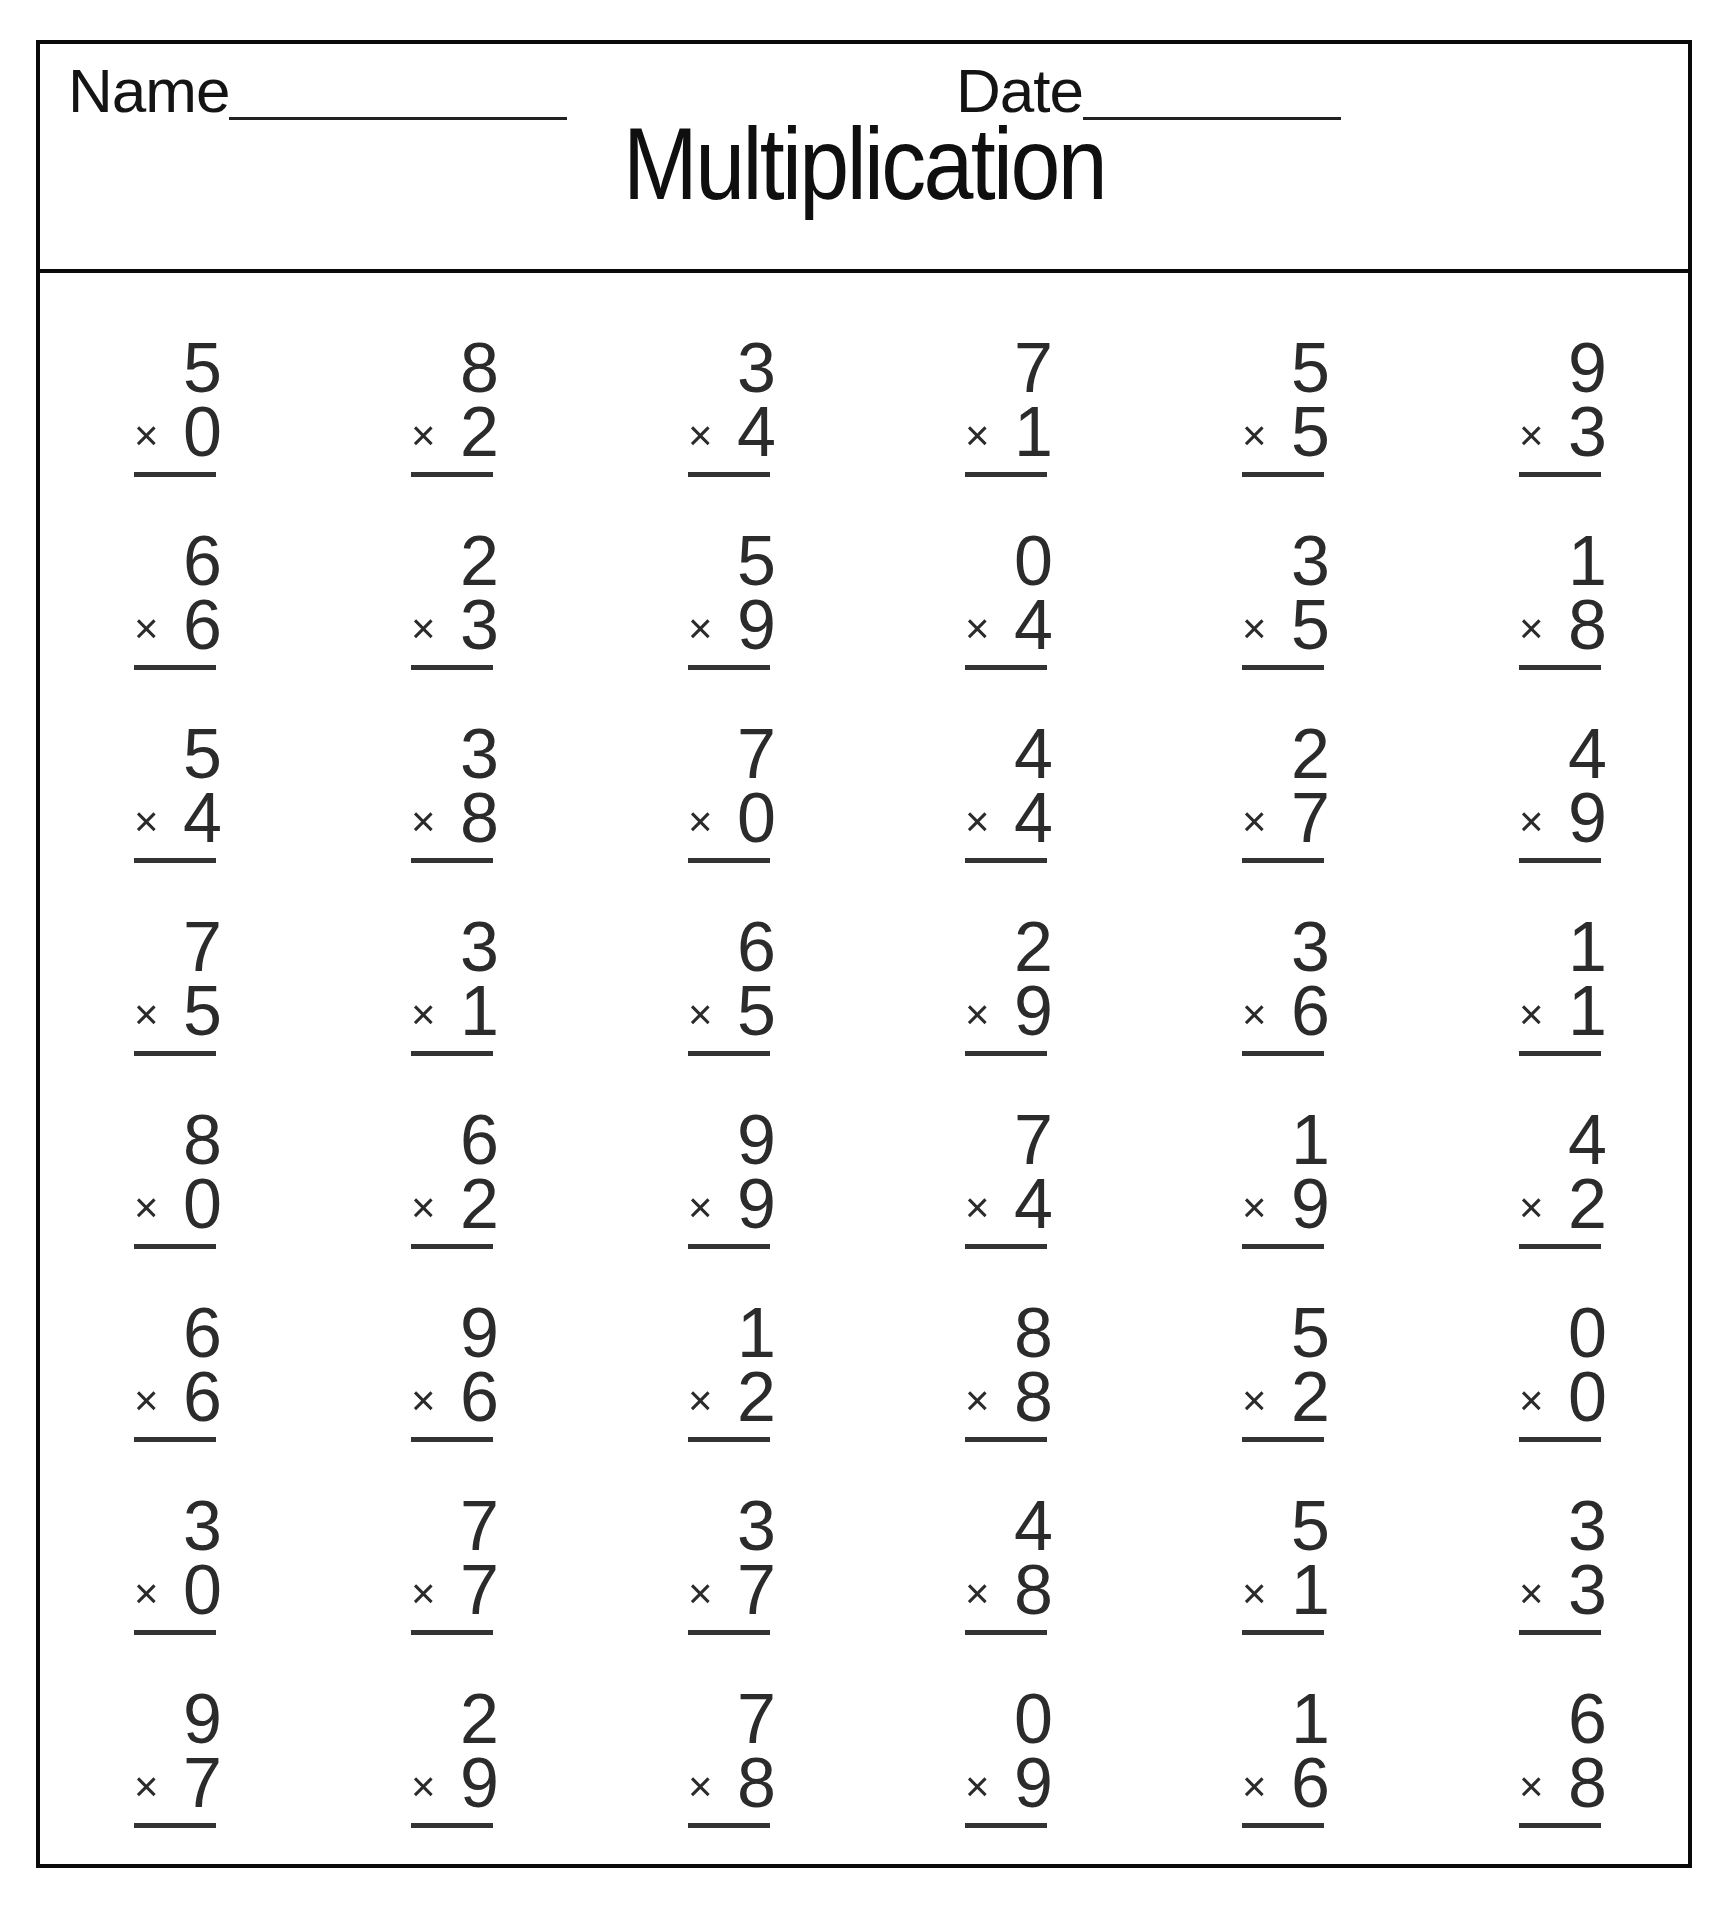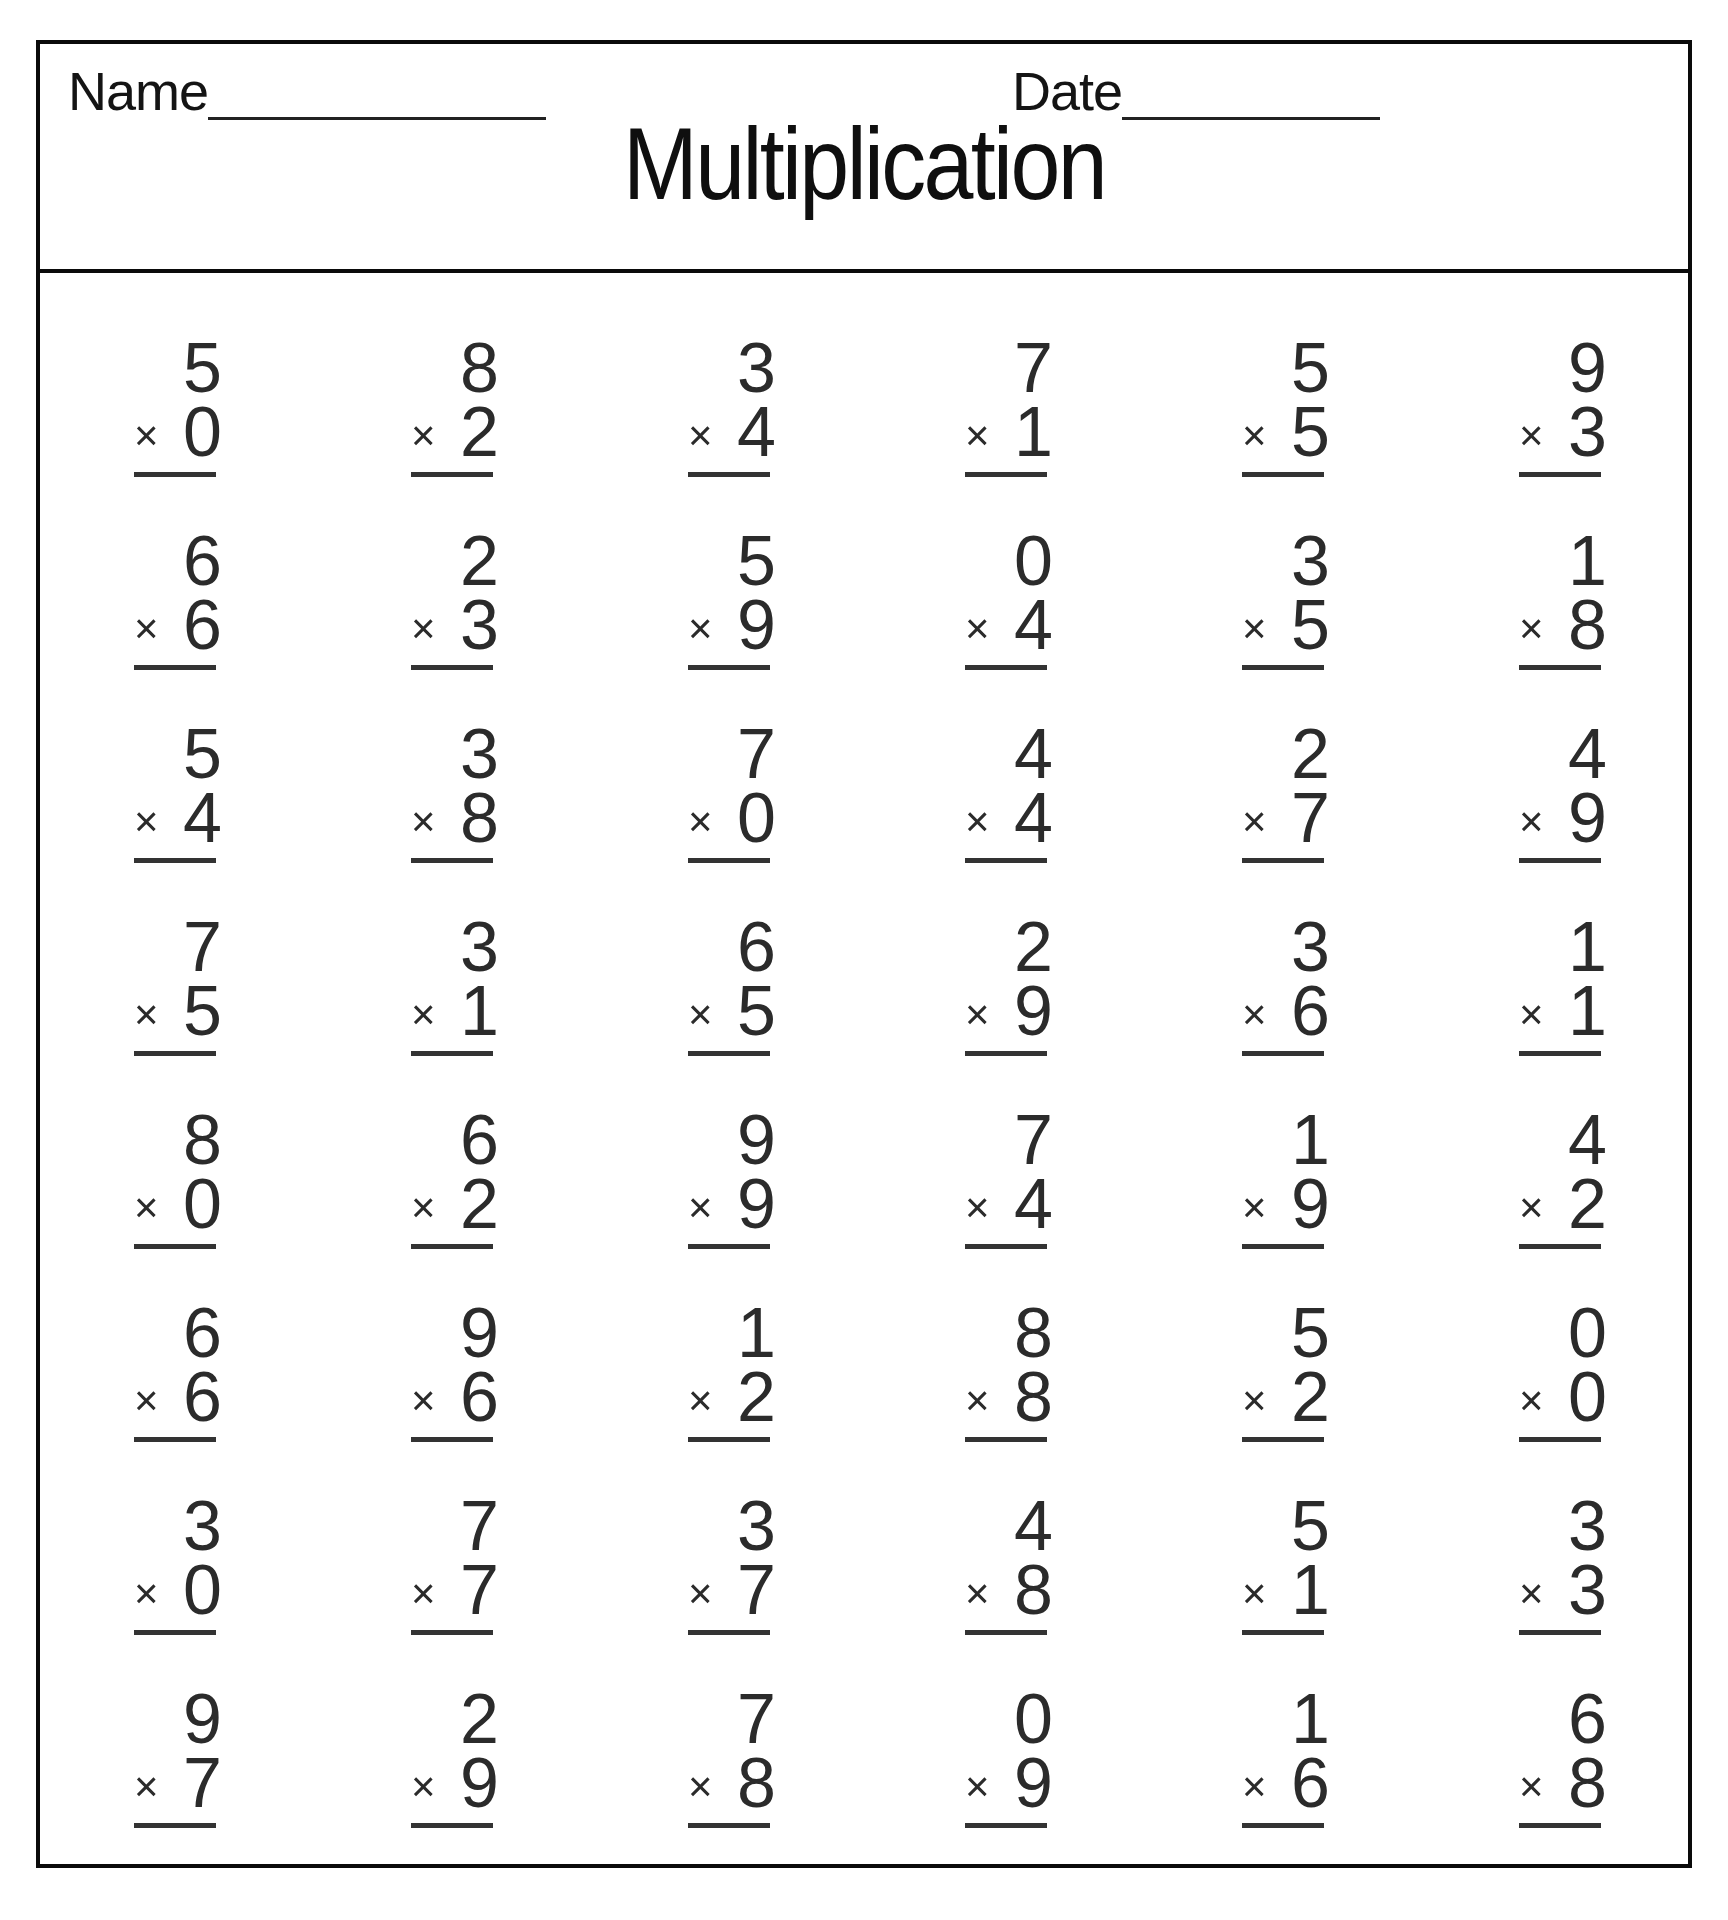--- a/index.html
+++ b/index.html
@@ -21,25 +21,25 @@
   .header {
     position: relative;
     height: 229px;
     border-bottom: 4px solid #0a0a0a;
   }
   .name-group {
     position: absolute; left: 28px; top: 18px;
     display: flex; align-items: flex-end;
   }
   .date-group {
-    position: absolute; left: 972px; top: 18px;
+    position: absolute; left: 916px; top: 18px;
     display: flex; align-items: flex-end;
   }
   .field-label {
-    font-size: 54px;
+    font-size: 62px;
     letter-spacing: -1px;
     line-height: 58px;
     color: #141414;
   }
   .write-line {
     display: inline-block;
     border-bottom: 3px solid #222222;
     height: 52px;
   }
   .name-line { width: 338px; }

